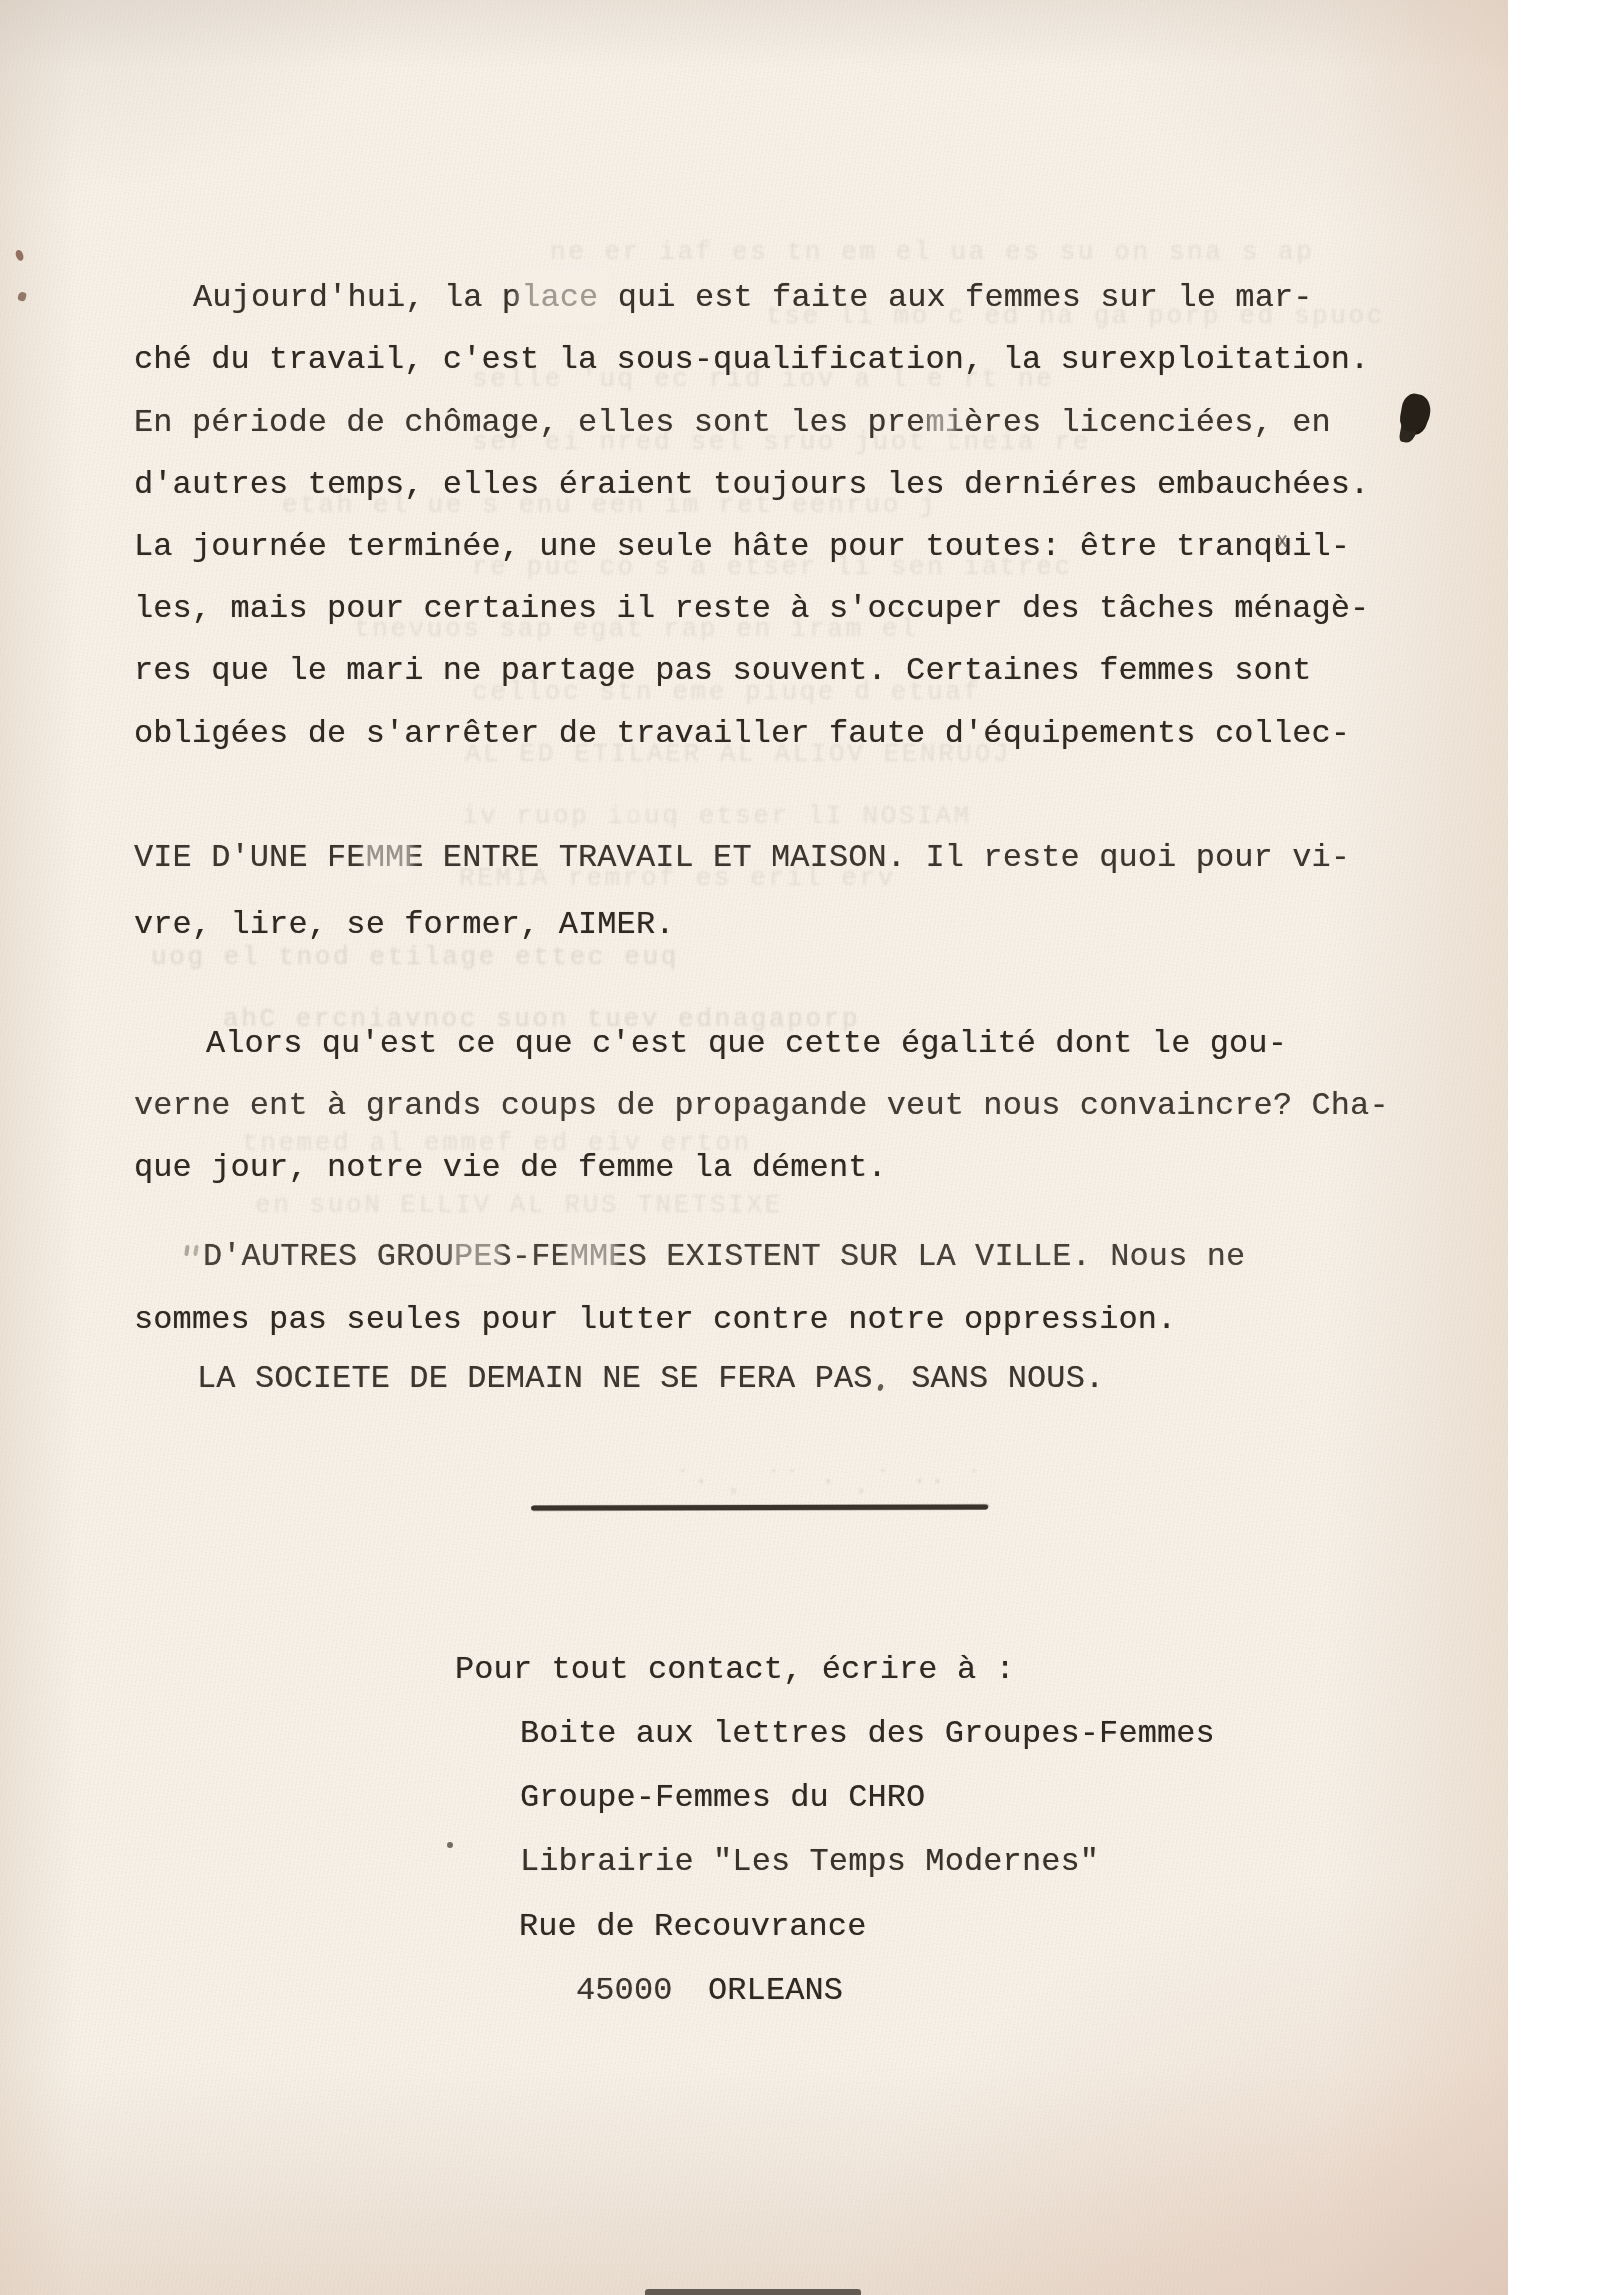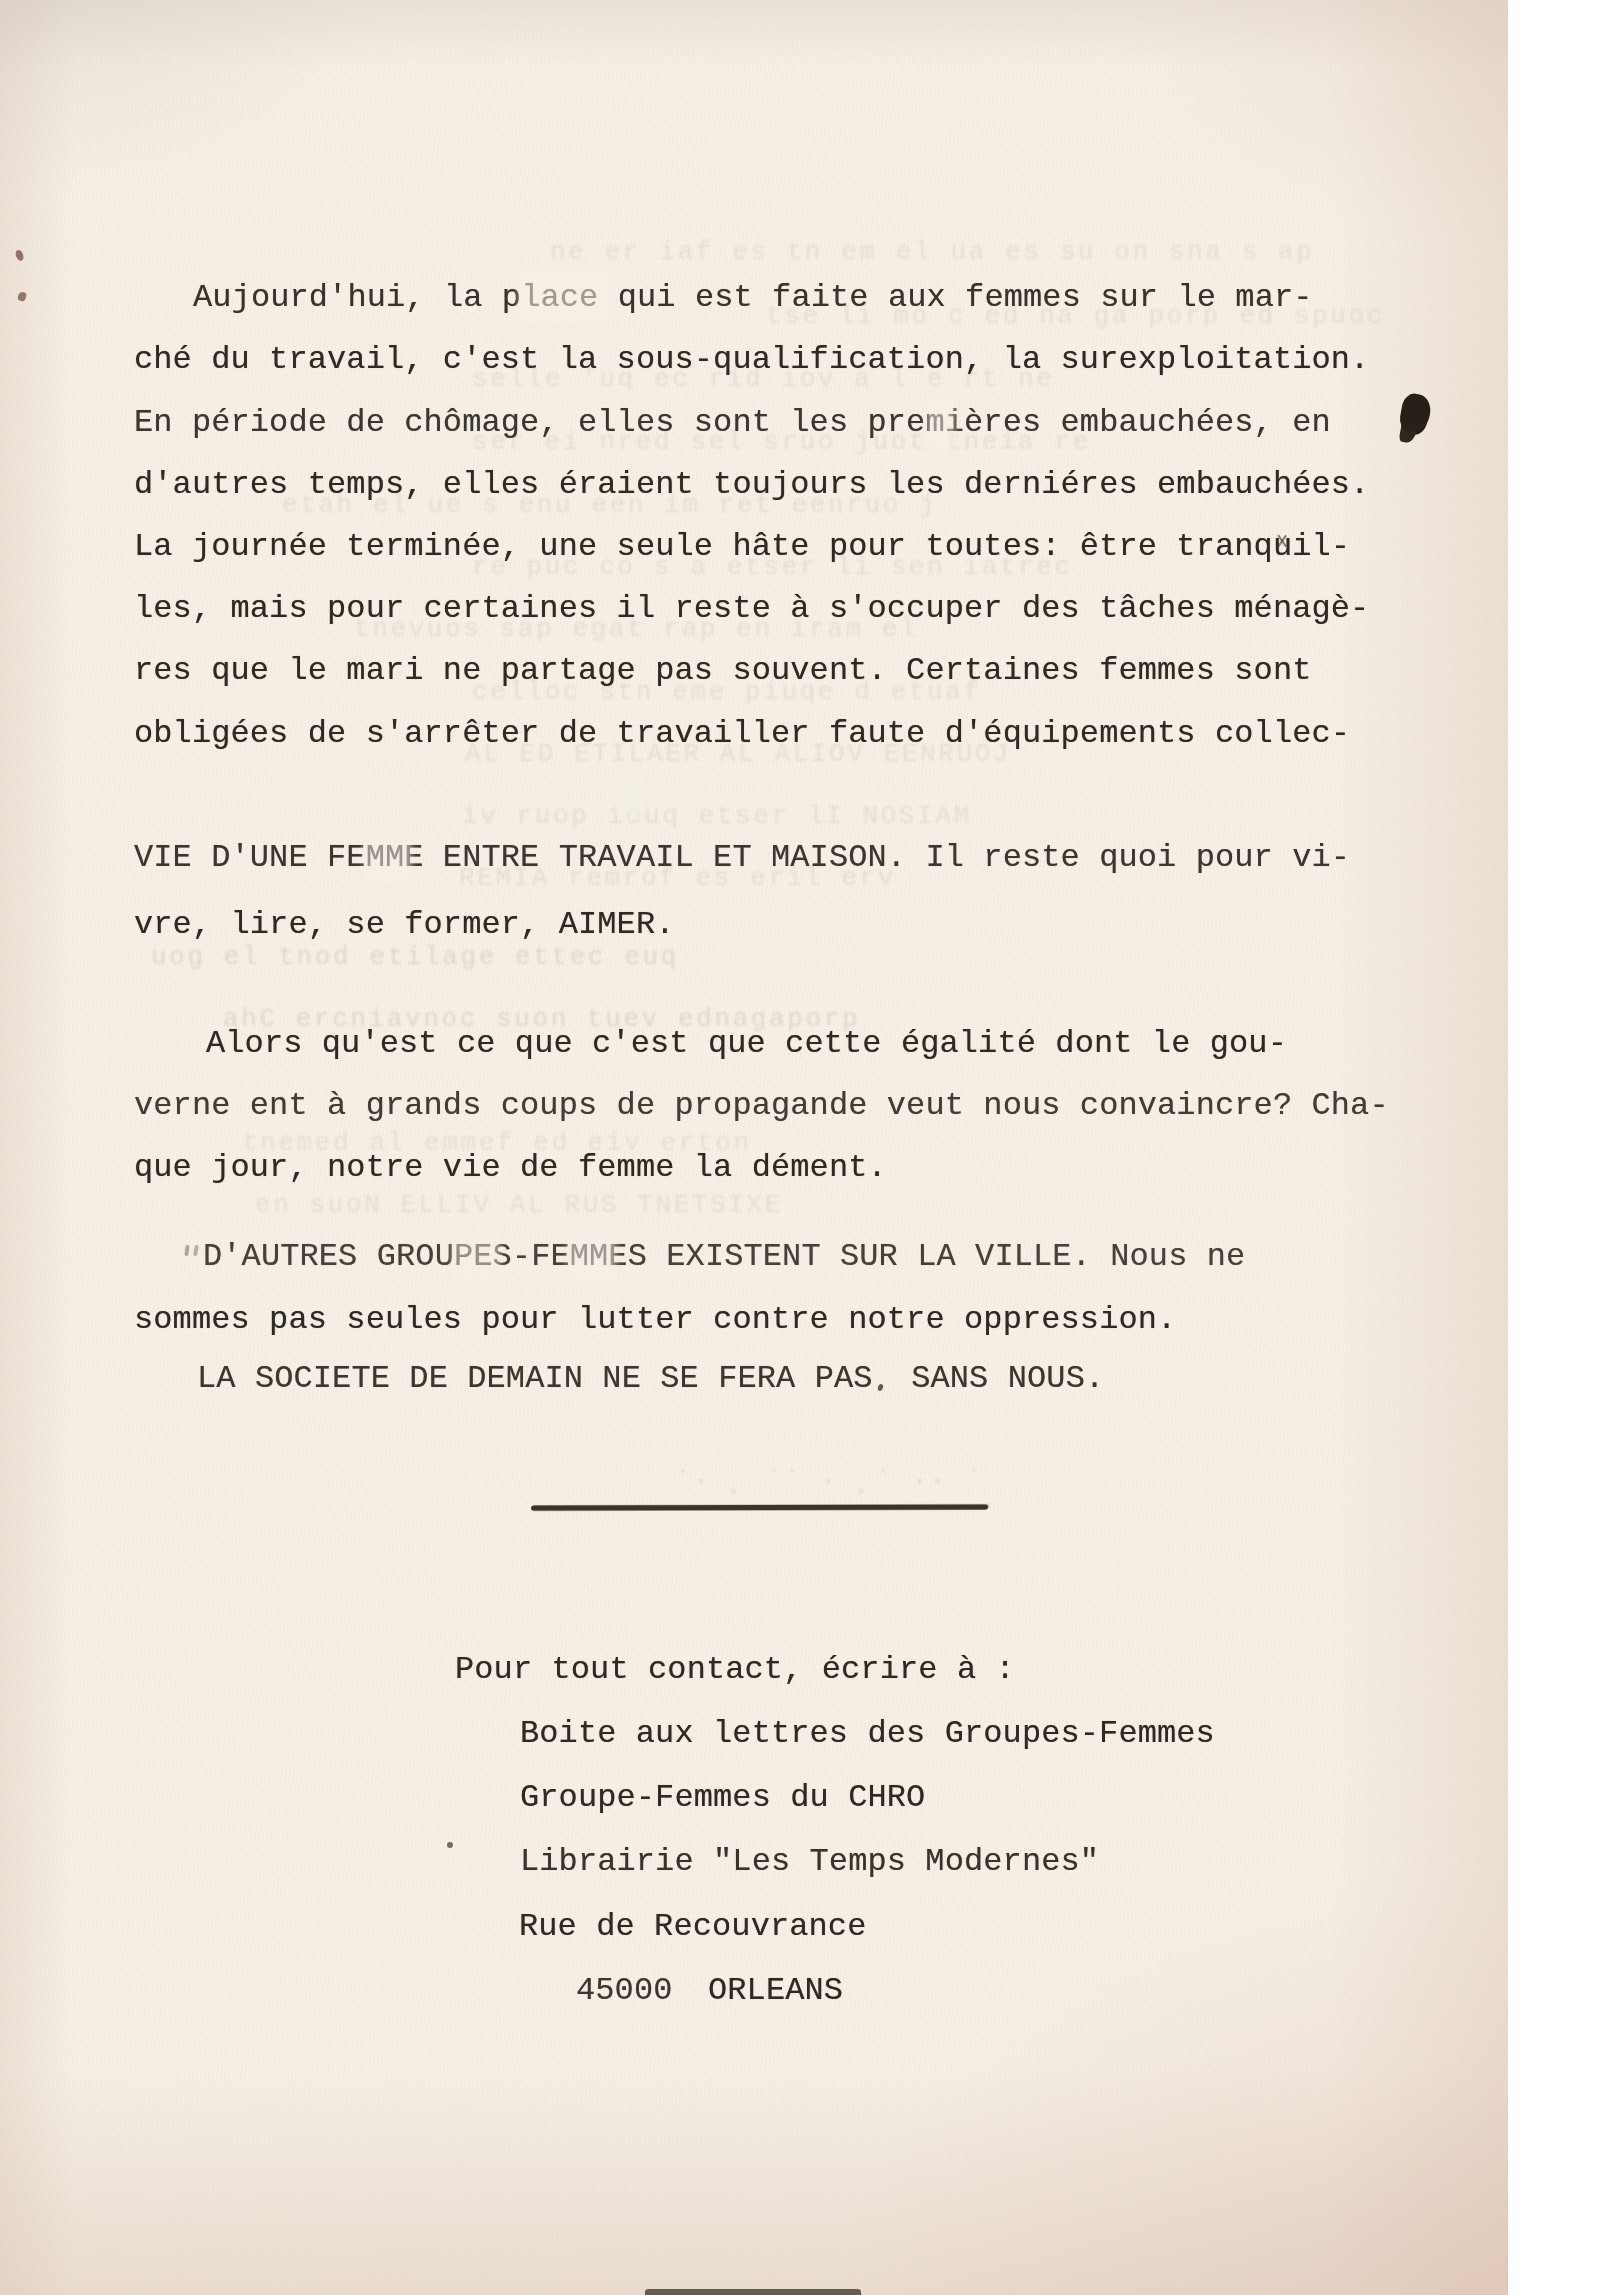--- a/index.html
+++ b/index.html
@@ -88,21 +88,21 @@
   <div class="ghost" style="left:462px;top:801px;">iv ruop iouq etser lI NOSIAM</div>
   <div class="ghost" style="left:459px;top:863px;">REMIA remrof es eril erv</div>
   <div class="ghost strong" style="left:151px;top:942px;">uog el tnod etilage ettec euq</div>
   <div class="ghost strong" style="left:223px;top:1004px;">ahC ercniavnoc suon tuev ednagaporp</div>
   <div class="ghost" style="left:242px;top:1128px;">tnemed al emmef ed eiv erton</div>
   <div class="ghost" style="left:255px;top:1190px;">en suoN ELLIV AL RUS TNETSIXE</div>
   <div class="ghost strong" style="left:675px;top:1466px;">˙· ¸ ˙˙ · ¸˙ ·· ˙</div>
 
   <div class="tline o95" style="left:193px;top:279px;">Aujourd'hui, la place qui est faite aux femmes sur le mar-</div>
   <div class="tline" style="left:134px;top:341px;font-family:Liberation Mono, monospace;">ché du travail, c'est la sous-qualification, la surexploitation.</div>
-  <div class="tline o93" style="left:134px;top:404px;">En période de chômage, elles sont les premières embauchées, en</div>
+  <div class="tline o93" style="left:134px;top:404px;">En période de chômage, elles sont les premières licenciées, en</div>
   <div class="tline" style="left:134px;top:466px;">d'autres temps, elles éraient toujours les derniéres embauchées.</div>
   <div class="tline" style="left:134px;top:528px;">La journée terminée, une seule hâte pour toutes: être tranquil-</div>
   <div class="tline" style="left:134px;top:590px;">les, mais pour certaines il reste à s'occuper des tâches ménagè-</div>
   <div class="tline" style="left:134px;top:652px;">res que le mari ne partage pas souvent. Certaines femmes sont</div>
   <div class="tline" style="left:134px;top:715px;">obligées de s'arrêter de travailler faute d'équipements collec-</div>
   <div class="tline o93" style="left:134px;top:839px;">VIE D'UNE FEMME ENTRE TRAVAIL ET MAISON. Il reste quoi pour vi-</div>
   <div class="tline" style="left:134px;top:906px;">vre, lire, se former, AIMER.</div>
   <div class="tline" style="left:206px;top:1025px;">Alors qu'est ce que c'est que cette égalité dont le gou-</div>
   <div class="tline" style="left:134px;top:1149px;">que jour, notre vie de femme la dément.</div>
   <div class="tline o90" style="left:134px;top:1087px;">verne ent à grands coups de propagande veut nous convaincre? Cha-</div>

